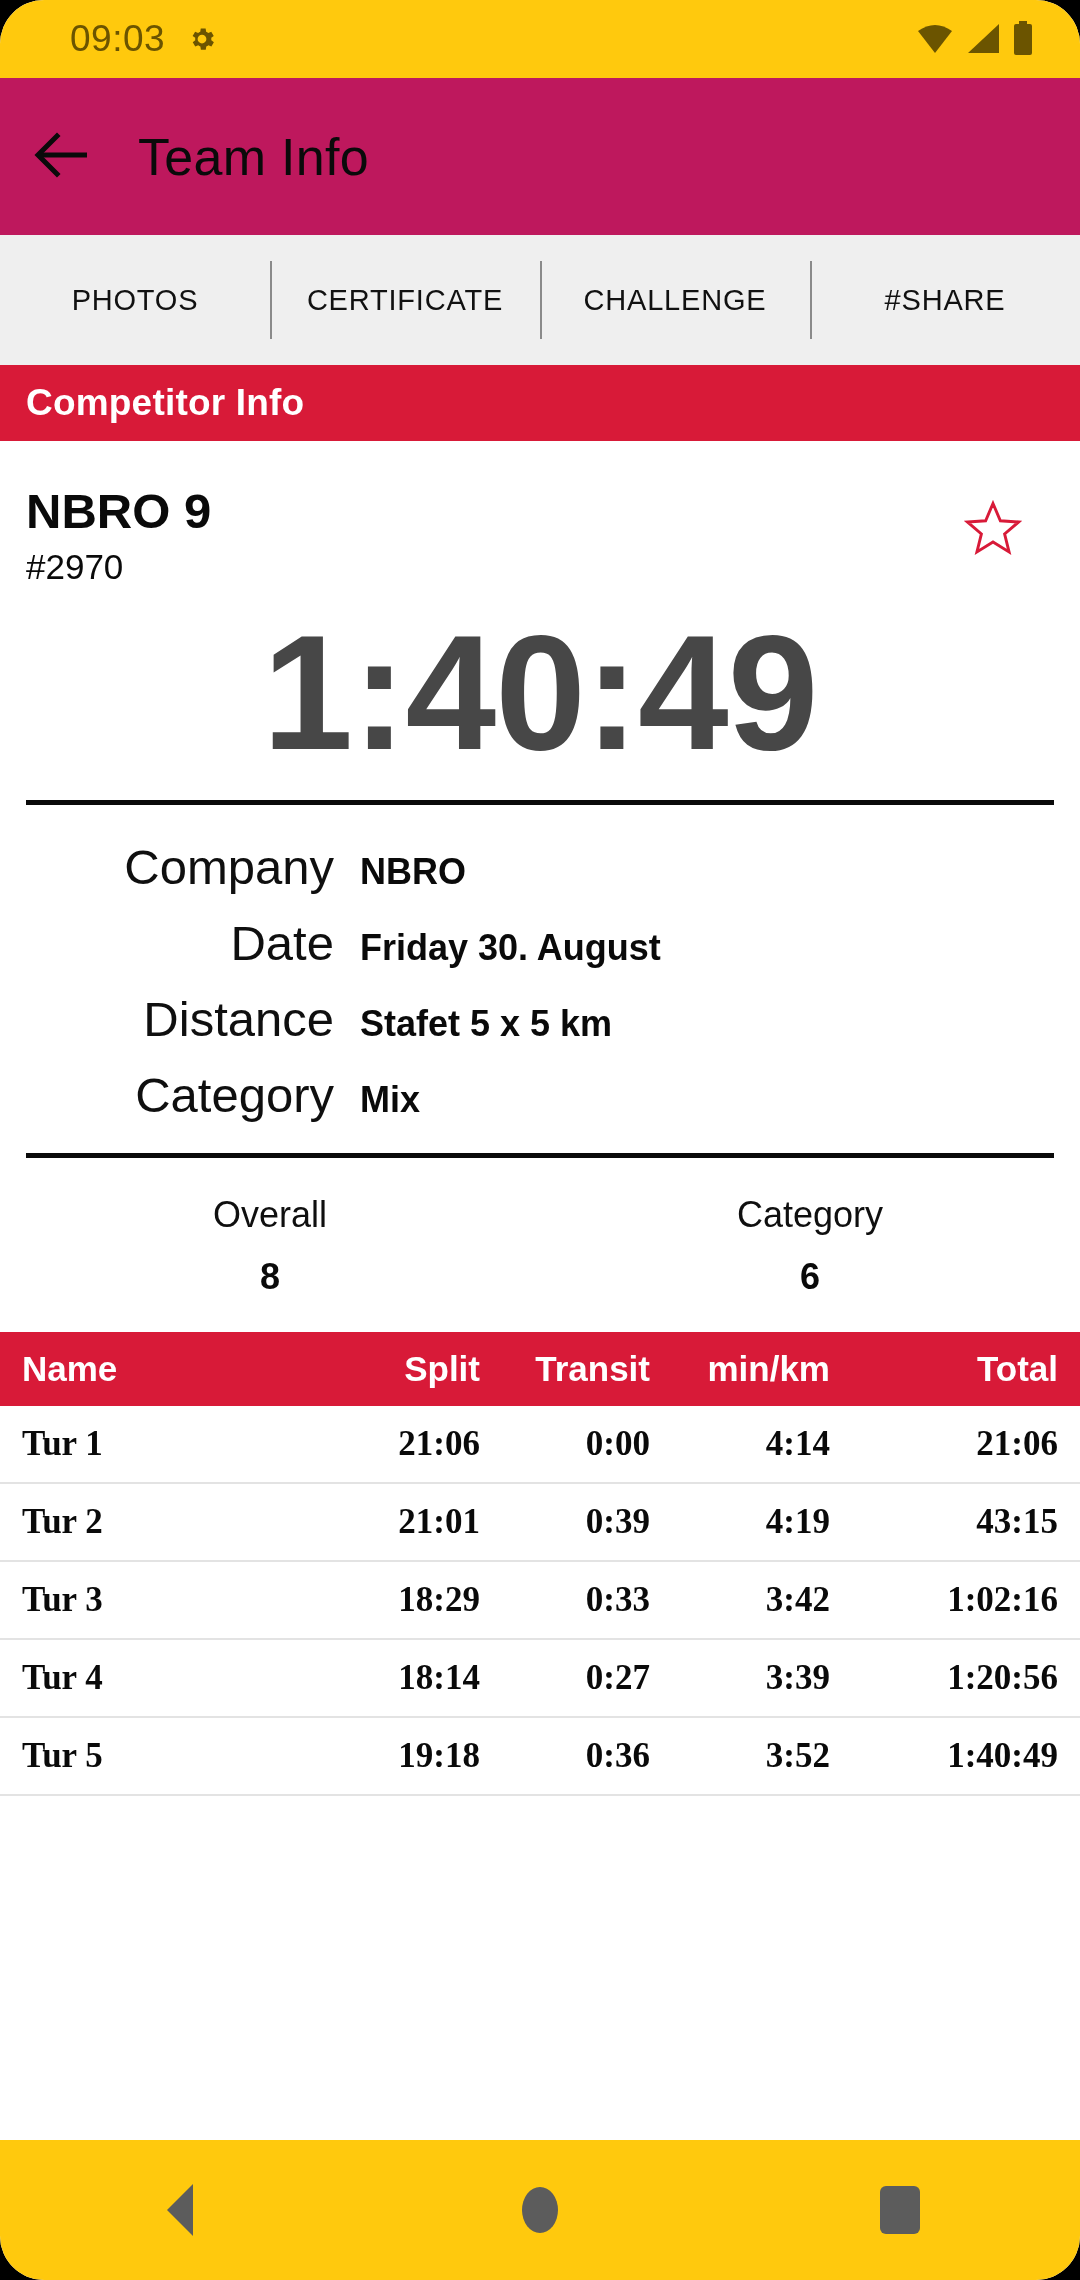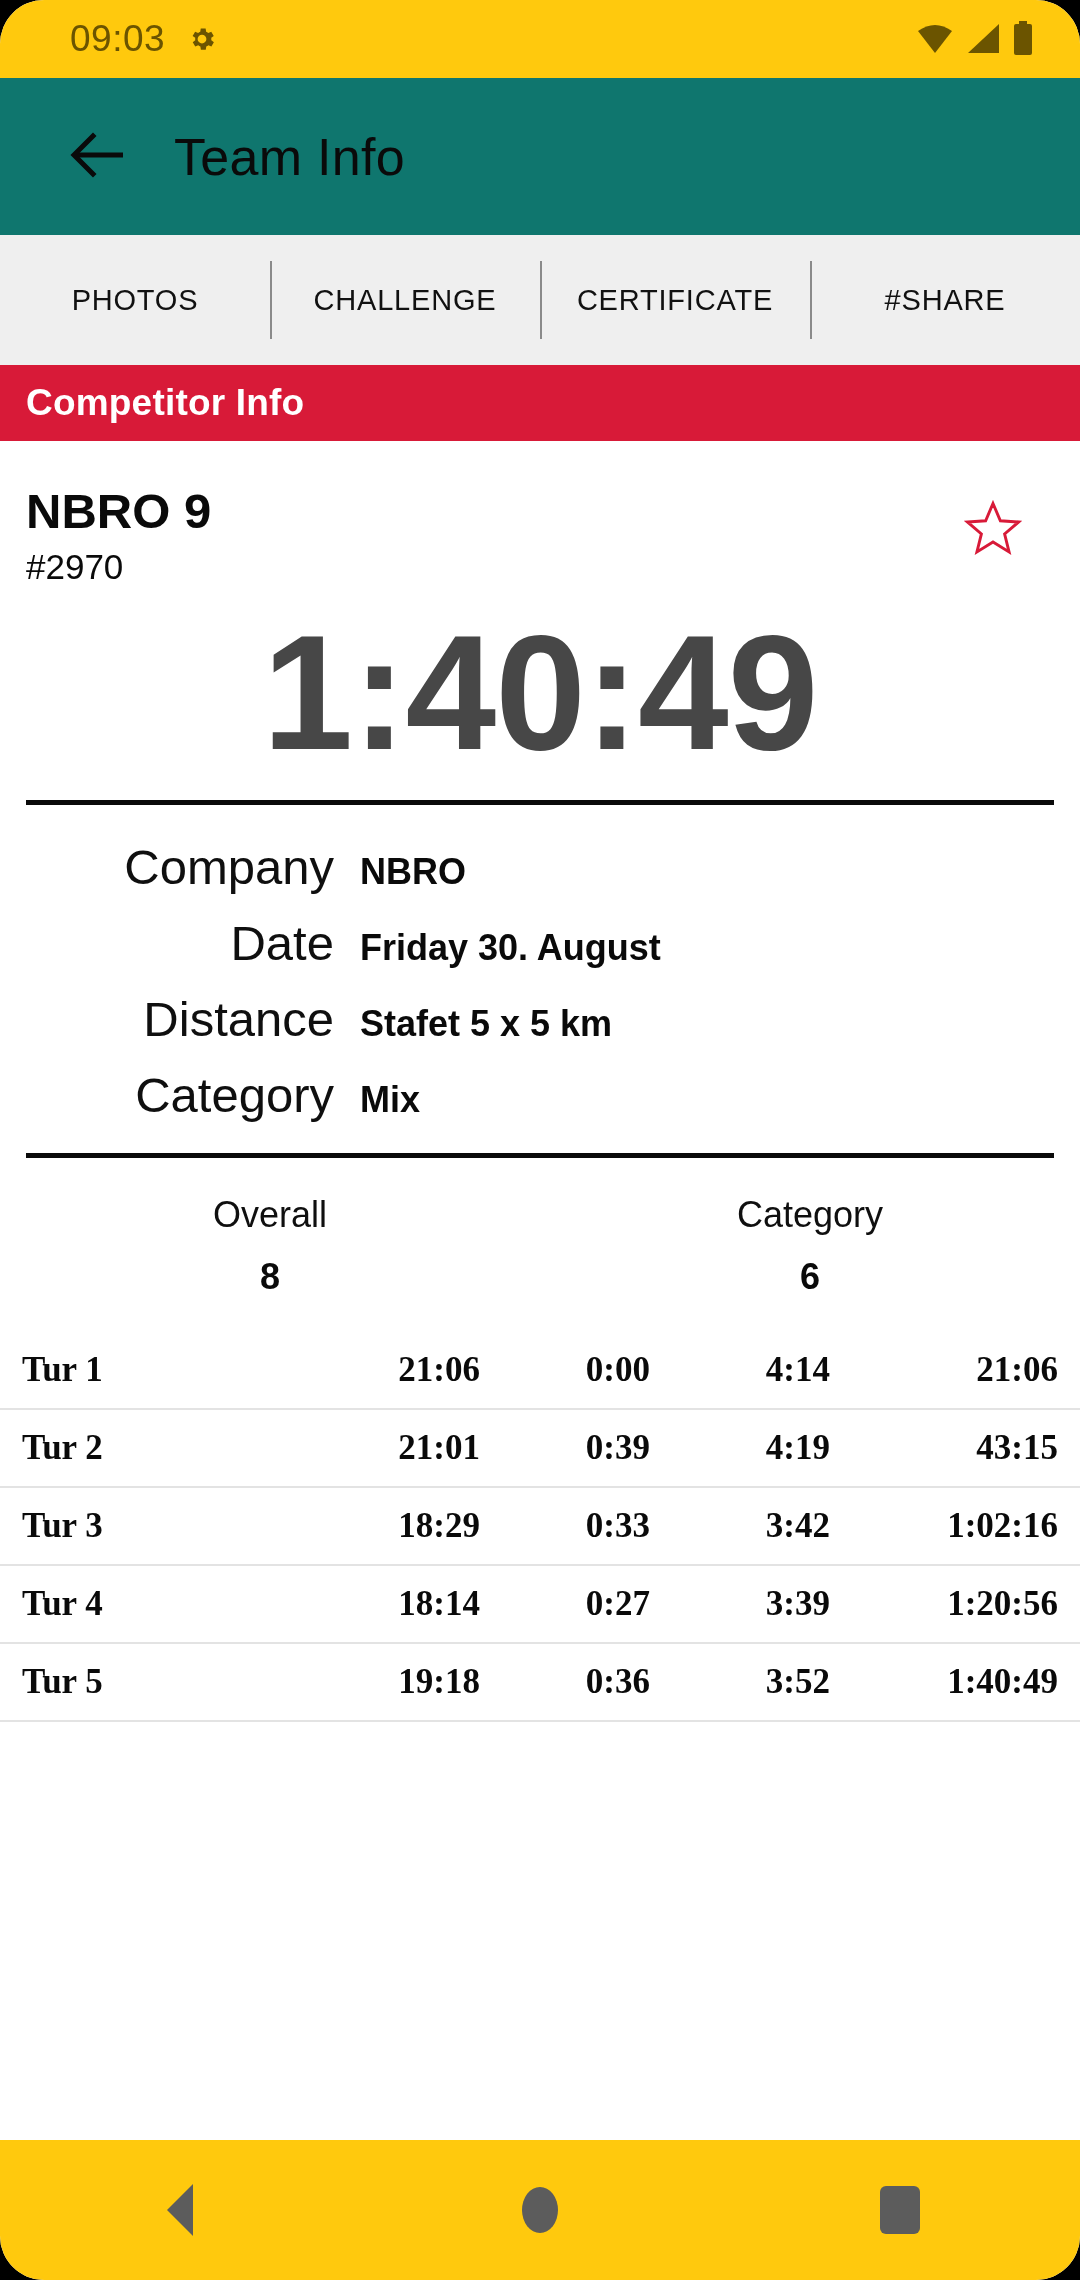--- a/index.html
+++ b/index.html
@@ -46,24 +46,24 @@
     margin-left: auto;
     display: flex;
     align-items: center;
     gap: 11px;
   }
   .status-right svg { display:block; }
 
   
   .appbar {
     height: 157px;
-    background: #0f766e;
-    display: flex;
-    align-items: center;
-    padding-left: 50px;
+    background: #be185d;
+    display: flex;
+    align-items: center;
+    padding-left: 14px;
   }
   .back-btn {
     width: 96px; height: 96px;
     display: flex; align-items: center; justify-content: center;
     cursor: pointer;
   }
   .appbar-title {
     font-size: 52px;
     font-weight: 400;
     color: #0a0a0a;
@@ -309,22 +309,22 @@
           <path d="M24 4 L5 23 L24 42" stroke="#0a0a0a" stroke-width="5" fill="none" stroke-linecap="square"></path>
           <line x1="5" y1="23" x2="54" y2="23" stroke="#0a0a0a" stroke-width="5"></line>
         </svg>
       </span>
     </div>
     <div class="appbar-title">Team Info</div>
   </div>
 
   <div class="tabbar">
     <div class="tab">PHOTOS</div>
+    <div class="tab">CERTIFICATE</div>
     <div class="tab">CHALLENGE</div>
-    <div class="tab">CERTIFICATE</div>
     <div class="tab">#SHARE</div>
   </div>
 
   <div class="section-banner">
     <span class="section-banner-text">Competitor Info</span>
   </div>
 
   <div class="competitor">
     <div class="competitor-left">
       <div class="competitor-name">NBRO 9</div>
@@ -368,20 +368,27 @@
     <div class="rank-cell">
       <div class="rank-label">Overall</div>
       <div class="rank-value">8</div>
     </div>
     <div class="rank-cell">
       <div class="rank-label">Category</div>
       <div class="rank-value">6</div>
     </div>
   </div>
 
+  <div class="splits-head">
+    <div class="c-name">Name</div>
+    <div class="c-split">Split</div>
+    <div class="c-transit">Transit</div>
+    <div class="c-pace">min/km</div>
+    <div class="c-total">Total</div>
+  </div>
 
   <div>
     <div class="splits-row">
       <div class="c-name">Tur 1</div>
       <div class="c-split">21:06</div>
       <div class="c-transit">0:00</div>
       <div class="c-pace">4:14</div>
       <div class="c-total">21:06</div>
     </div>
     <div class="splits-row">

